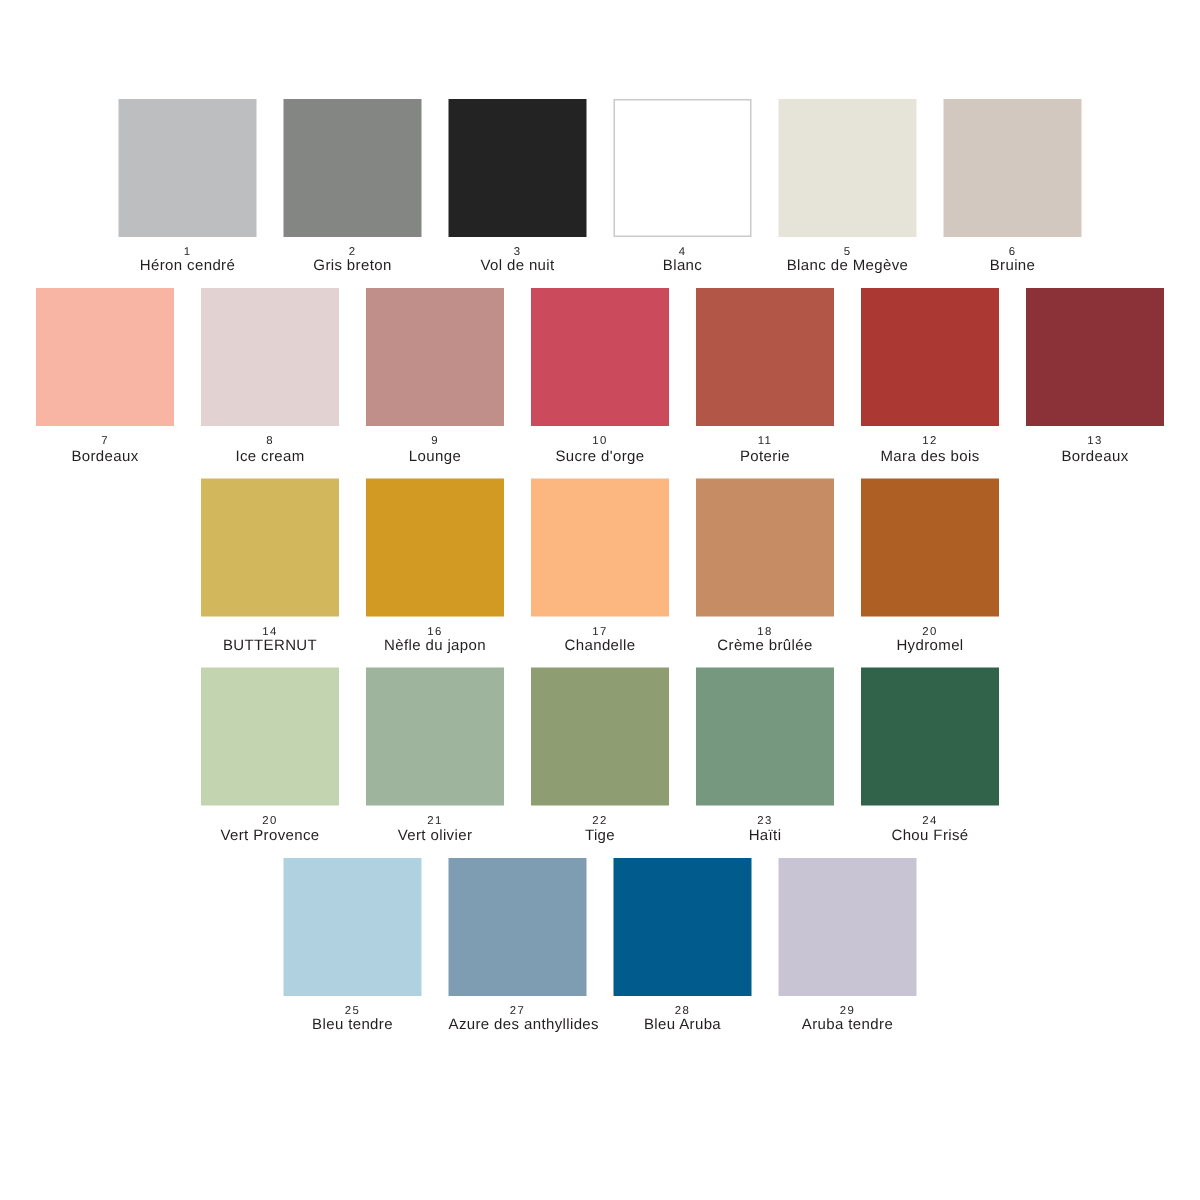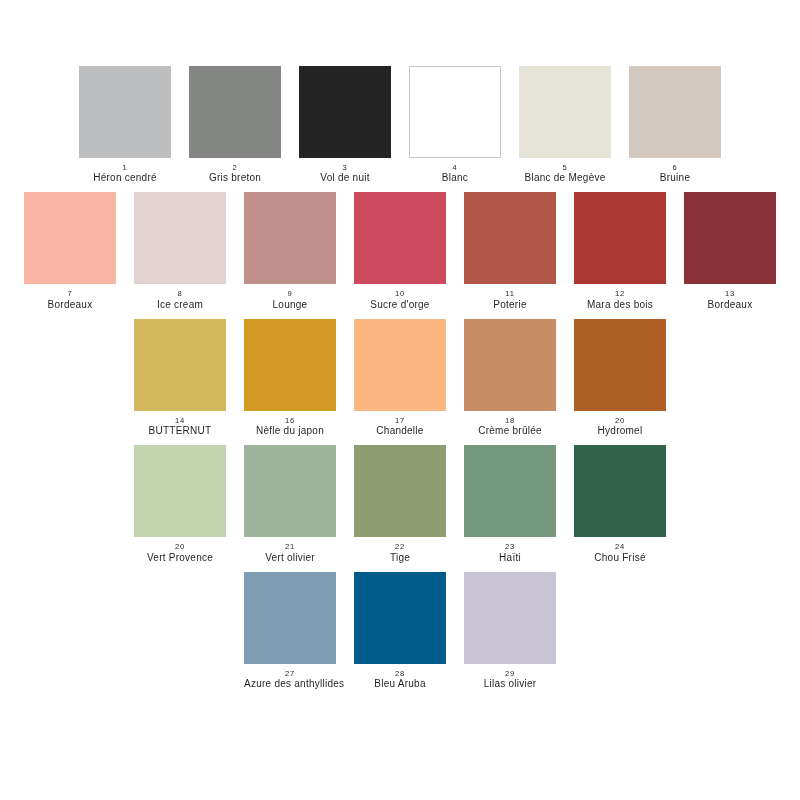--- a/index.html
+++ b/index.html
@@ -244,34 +244,41 @@
       <div class="swatch-cell">
         <div class="swatch-chip" style="background-color: rgb(49, 99, 75);"></div>
         <div class="swatch-caption">
           <span class="swatch-number">24</span>
           <span class="swatch-name">Chou Frisé</span>
         </div>
       </div>
     </div>
     <div class="swatch-row">
       <div class="swatch-cell">
+        <div class="swatch-chip" style="background-color: rgb(176, 209, 224);"></div>
+        <div class="swatch-caption">
+          <span class="swatch-number">25</span>
+          <span class="swatch-name">Bleu tendre</span>
+        </div>
+      </div>
+      <div class="swatch-cell">
         <div class="swatch-chip" style="background-color: rgb(126, 156, 178);"></div>
         <div class="swatch-caption">
           <span class="swatch-number">27</span>
           <span class="swatch-name">Azure des anthyllides</span>
         </div>
       </div>
       <div class="swatch-cell">
         <div class="swatch-chip" style="background-color: rgb(1, 91, 140);"></div>
         <div class="swatch-caption">
           <span class="swatch-number">28</span>
           <span class="swatch-name">Bleu Aruba</span>
         </div>
       </div>
       <div class="swatch-cell">
         <div class="swatch-chip" style="background-color: rgb(200, 196, 211);"></div>
         <div class="swatch-caption">
           <span class="swatch-number">29</span>
-          <span class="swatch-name">Lilas olivier</span>
+          <span class="swatch-name">Aruba tendre</span>
         </div>
       </div>
     </div>
   </div>
 
 </body></html>

